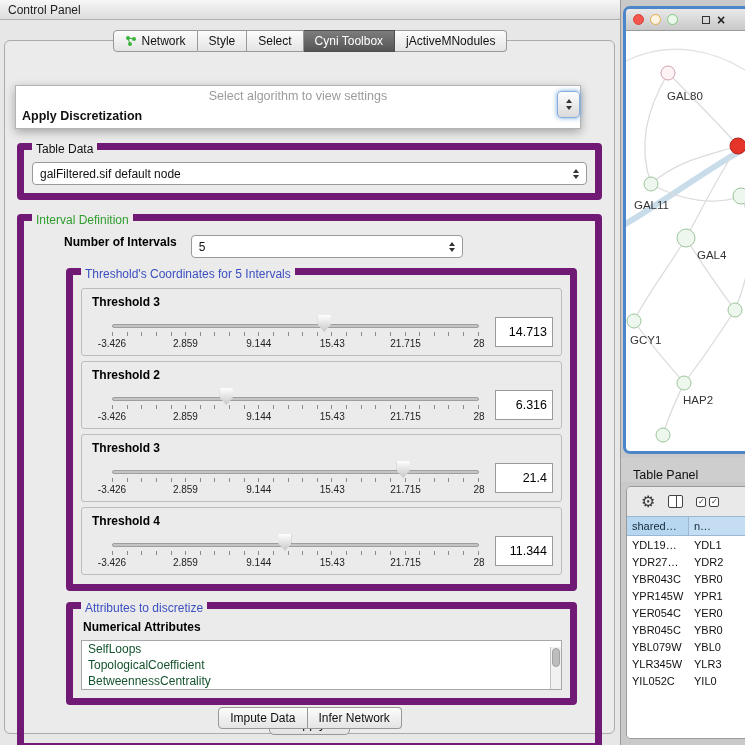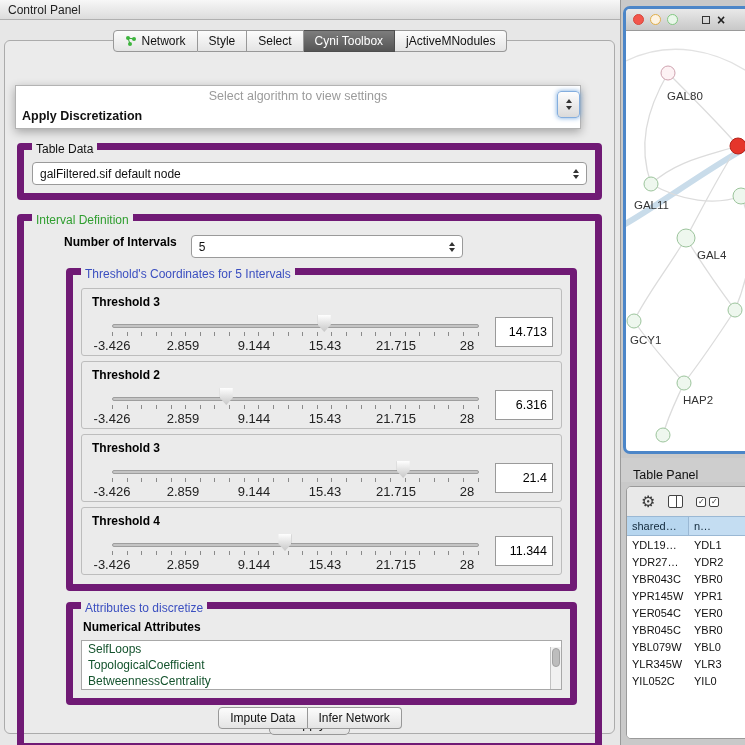--- a/index.html
+++ b/index.html
@@ -50,21 +50,21 @@
 
   #thr-fs{margin:4px 8px 0 32px;padding:13px 8px 4px}
   .thr{border:1px solid #bdbdbd;border-radius:3px;padding:5px 8px 2px;margin-bottom:5px}
   .thr-name{font-weight:bold;font-size:12px;margin:1px 0 2px 2px}
   .thr-row{display:flex;align-items:center;gap:10px}
   .slider{position:relative;flex:1;height:42px;margin:0 6px 0 22px}
   .track{position:absolute;left:0;right:0;top:13px;height:4px;background:#c4c4c4;border:1px solid #9e9e9e;border-radius:3px}
   .thumb{position:absolute;top:4px;width:13px;height:17px;margin-left:-6px;background:linear-gradient(#fefefe,#c7c7c7);clip-path:polygon(0% 0%,100% 0%,100% 58%,50% 100%,0% 58%);filter:drop-shadow(0 0 1px #777)}
   .ticks{position:absolute;left:0;right:0;top:21px;height:4px;display:flex;justify-content:space-between}
   .tick{width:1px;background:#8a8a8a}
-  .scale{position:absolute;left:0;right:12px;top:27px;height:12px;font-size:13px;color:#222}
+  .scale{position:absolute;left:0;right:0;top:27px;height:12px;font-size:10px;color:#222}
   .scale span{position:absolute;transform:translateX(-50%);white-space:nowrap}
   .vbox{width:58px;height:30px;background:#fff;border:1px solid #9a9a9a;font-size:12.5px;display:flex;align-items:center;justify-content:flex-end;padding:0 5px;color:#000000}
 
   #attr-fs{margin:11px 8px 0 32px;padding:11px 8px 8px}
   #attr-title{font-weight:bold;font-size:12px;margin:0 0 6px 2px}
   #attr-list{position:relative;background:#fff;border:1px solid #a8a8a8;height:50px;overflow:hidden;font-size:12px;padding-right:12px}
   .attr-item{padding:1px 6px;color:#14532d;white-space:nowrap}
   #attr-sb{position:absolute;right:0;top:0;bottom:0;width:11px;background:#f1f1f1;border-left:1px solid #c2c2c2}
   #attr-sb .sb-thumb{margin:1px;height:46%;background:#bdbdbd;border:1px solid #a2a2a2;border-radius:5px}
 

